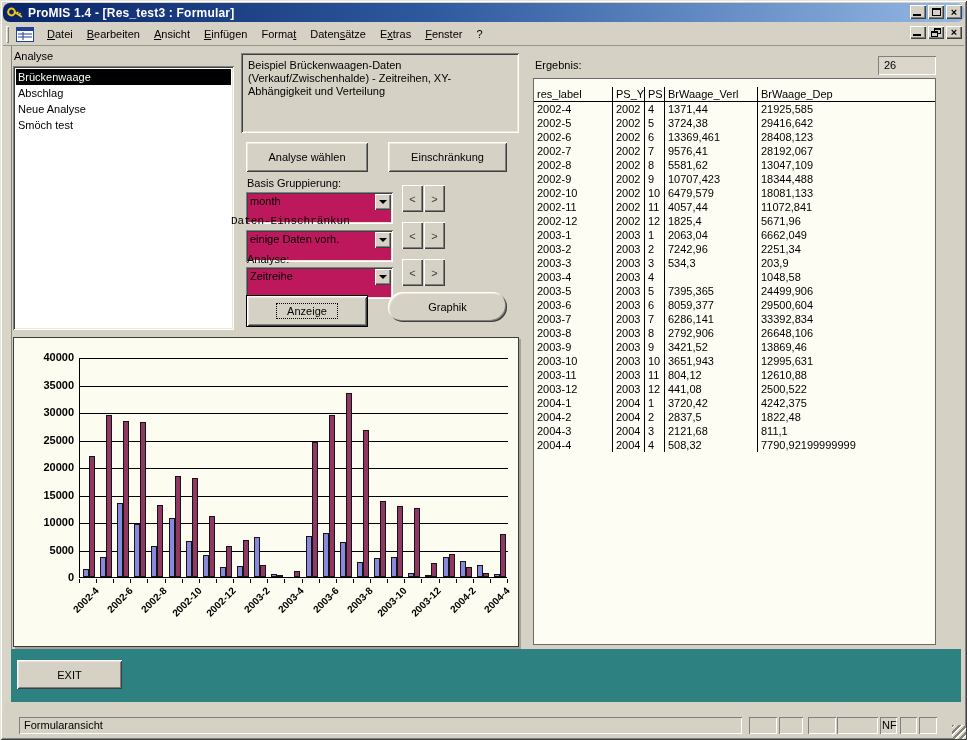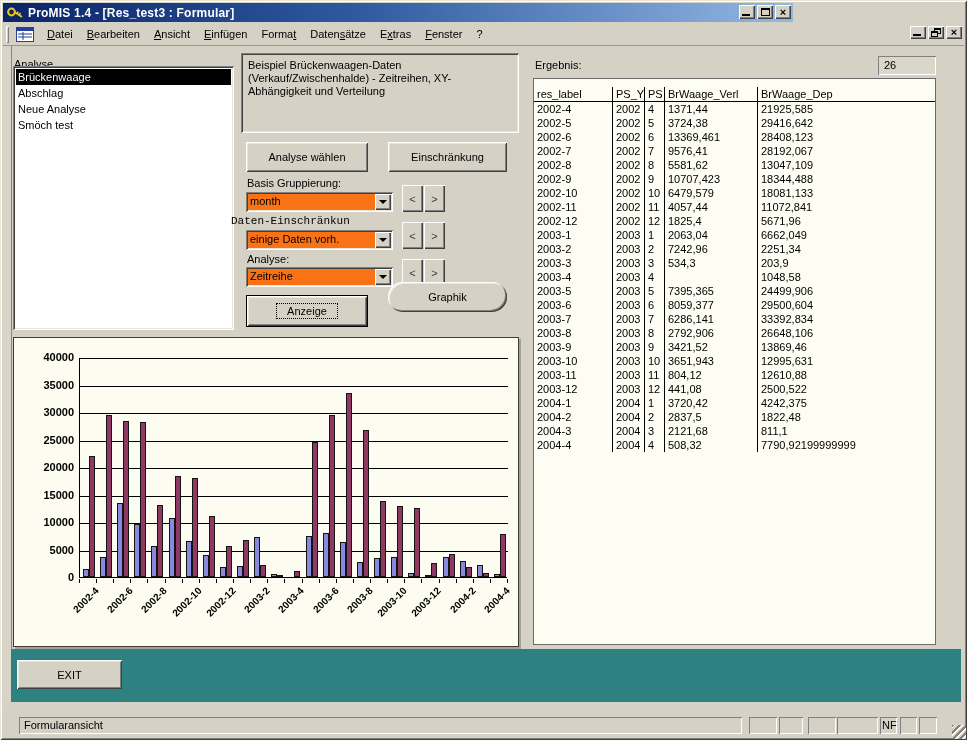--- a/index.html
+++ b/index.html
@@ -4,23 +4,23 @@
 <style>
   * { margin:0; padding:0; box-sizing:border-box; }
   html,body { width:967px; height:740px; overflow:hidden; background:#000; }
   body { font-family:"Liberation Sans","DejaVu Sans",sans-serif; font-size:11px; color:#000; }
 
   .window { position:relative; width:967px; height:740px; background:#d5d1c5;
     box-shadow: inset 1px 1px 0 #e9e5d9, inset -1px -1px 0 #404040,
                 inset 2px 2px 0 #fff, inset -2px -2px 0 #808080; }
 
   
-  .titlebar { position:absolute; left:3px; top:3px; width:790px; height:19px;
+  .titlebar { position:absolute; left:3px; top:3px; width:961px; height:19px;
     background:linear-gradient(to right,#0a2468,#2f5aa0 45%,#94b8e4);
-    display:flex; align-items:center; padding-left:4px; }
+    display:flex; align-items:center; padding-left:4px;border-radius:7px; }
   .titlebar .title { color:#fff; font-weight:bold; font-size:12px; margin-left:5px; letter-spacing:.2px; }
   .winbtns { position:absolute; right:2px; top:2px; display:flex; gap:2px; }
   .wbtn { width:16px; height:14px; background:#d5d1c5; position:relative;
     box-shadow: inset 1px 1px 0 #fff, inset -1px -1px 0 #404040, inset -2px -2px 0 #808080;
     display:flex; align-items:center; justify-content:center; font-size:10px; font-weight:bold; }
   .wbtn.small { height:13px; }
   .ic-min { position:absolute; left:3px; bottom:3px; width:8px; height:2px; background:#000; }
   .ic-max { width:9px; height:8px; border:1px solid #000; border-top:2px solid #000; }
   .ic-restore { position:relative; width:10px; height:9px; }
   .ic-restore .r1 { position:absolute; right:0; top:0; width:7px; height:6px; border:1px solid #000; border-top:2px solid #000; background:#d5d1c5; }
@@ -58,21 +58,21 @@
     padding:6px 7px; line-height:13px; }
 
   
   .btn { position:absolute; background:#d5d1c5; display:flex; align-items:center; justify-content:center;
     box-shadow: inset 1px 1px 0 #fff, inset -1px -1px 0 #404040, inset 2px 2px 0 #e9e5d9, inset -2px -2px 0 #808080;
     cursor:default; }
   .btn.default { box-shadow: 0 0 0 1px #000, inset 1px 1px 0 #fff, inset -1px -1px 0 #404040, inset 2px 2px 0 #e9e5d9, inset -2px -2px 0 #808080; }
   .btn.default .focusrect { border:1px dotted #000; padding:1px 10px; }
 
   
-  .combo { position:absolute; width:147px; height:20px; background:#f97316;
+  .combo { position:absolute; width:147px; height:32px; background:#be185d;
     box-shadow: inset 1px 1px 0 #808080, inset -1px -1px 0 #fff, inset 2px 2px 0 #404040, inset -2px -2px 0 #e9e5d9; }
   .combo .val { position:absolute; left:4px; top:3px; right:18px; white-space:nowrap; overflow:hidden; }
   .combo .drop { position:absolute; right:2px; top:2px; width:16px; height:16px; background:#d5d1c5;
     box-shadow: inset 1px 1px 0 #fff, inset -1px -1px 0 #404040, inset -2px -2px 0 #808080;
     display:flex; align-items:center; justify-content:center; }
   .tri { width:0; height:0; border-left:4px solid transparent; border-right:4px solid transparent; border-top:4px solid #000; }
 
   .mini { position:absolute; width:21px; height:27px; background:#d5d1c5; color:#3c3c3c;
     box-shadow: inset 1px 1px 0 #fff, inset -1px -1px 0 #404040, inset -2px -2px 0 #808080;
     display:flex; align-items:center; justify-content:center; font-size:11px; }
@@ -166,21 +166,21 @@
         </div>
       <div class="wbtn small">
           <span class="ic-close">×</span>
         </div>
     </div>
   </div>
 
   <div class="workspace">
     <div class="left-strip"></div>
 
-    <span class="lbl" style="left:11px; top:12px;text-align:center;">Analyse</span>
+    <span class="lbl" style="left:11px; top:4px;text-align:center;">Analyse</span>
     <div class="listbox" id="analyse-list">
         <div class="list-item selected">Brückenwaage</div>
         <div class="list-item">Abschlag</div>
         <div class="list-item">Neue Analyse</div>
         <div class="list-item">Smöch test</div>
       </div>
 
     <div class="descbox">Beispiel Brückenwaagen-Daten (Verkauf/Zwischenhalde) - Zeitreihen, XY-Abhängigkeit und Verteilung</div>
 
     <div class="btn" style="left:243px; top:96px; width:122px; height:30px;">
@@ -228,21 +228,21 @@
     <div class="mini" style="left:399px; top:213px;">
         <span>&lt;</span>
       </div>
     <div class="mini" style="left:421px; top:213px;">
         <span>&gt;</span>
       </div>
 
     <div class="btn default" style="left:244px; top:250px; width:120px; height:30px;text-align:center;">
       <span class="focusrect">Anzeige</span>
     </div>
-    <div class="btn" style="left:385px; top:236px; width:119px; height:30px;border-radius:15px;">
+    <div class="btn" style="left:385px; top:246px; width:119px; height:30px;border-radius:15px;">
       <span>Graphik</span>
     </div>
 
     <div class="chartpanel" id="chartpanel">
       <div class="plot" id="plot">
           <div class="gridline" style="top: 192.5px;"></div>
           <div class="gridline" style="top: 165px;"></div>
           <div class="gridline" style="top: 137.5px;"></div>
           <div class="gridline" style="top: 110px;"></div>
           <div class="gridline" style="top: 82.5px;"></div>

